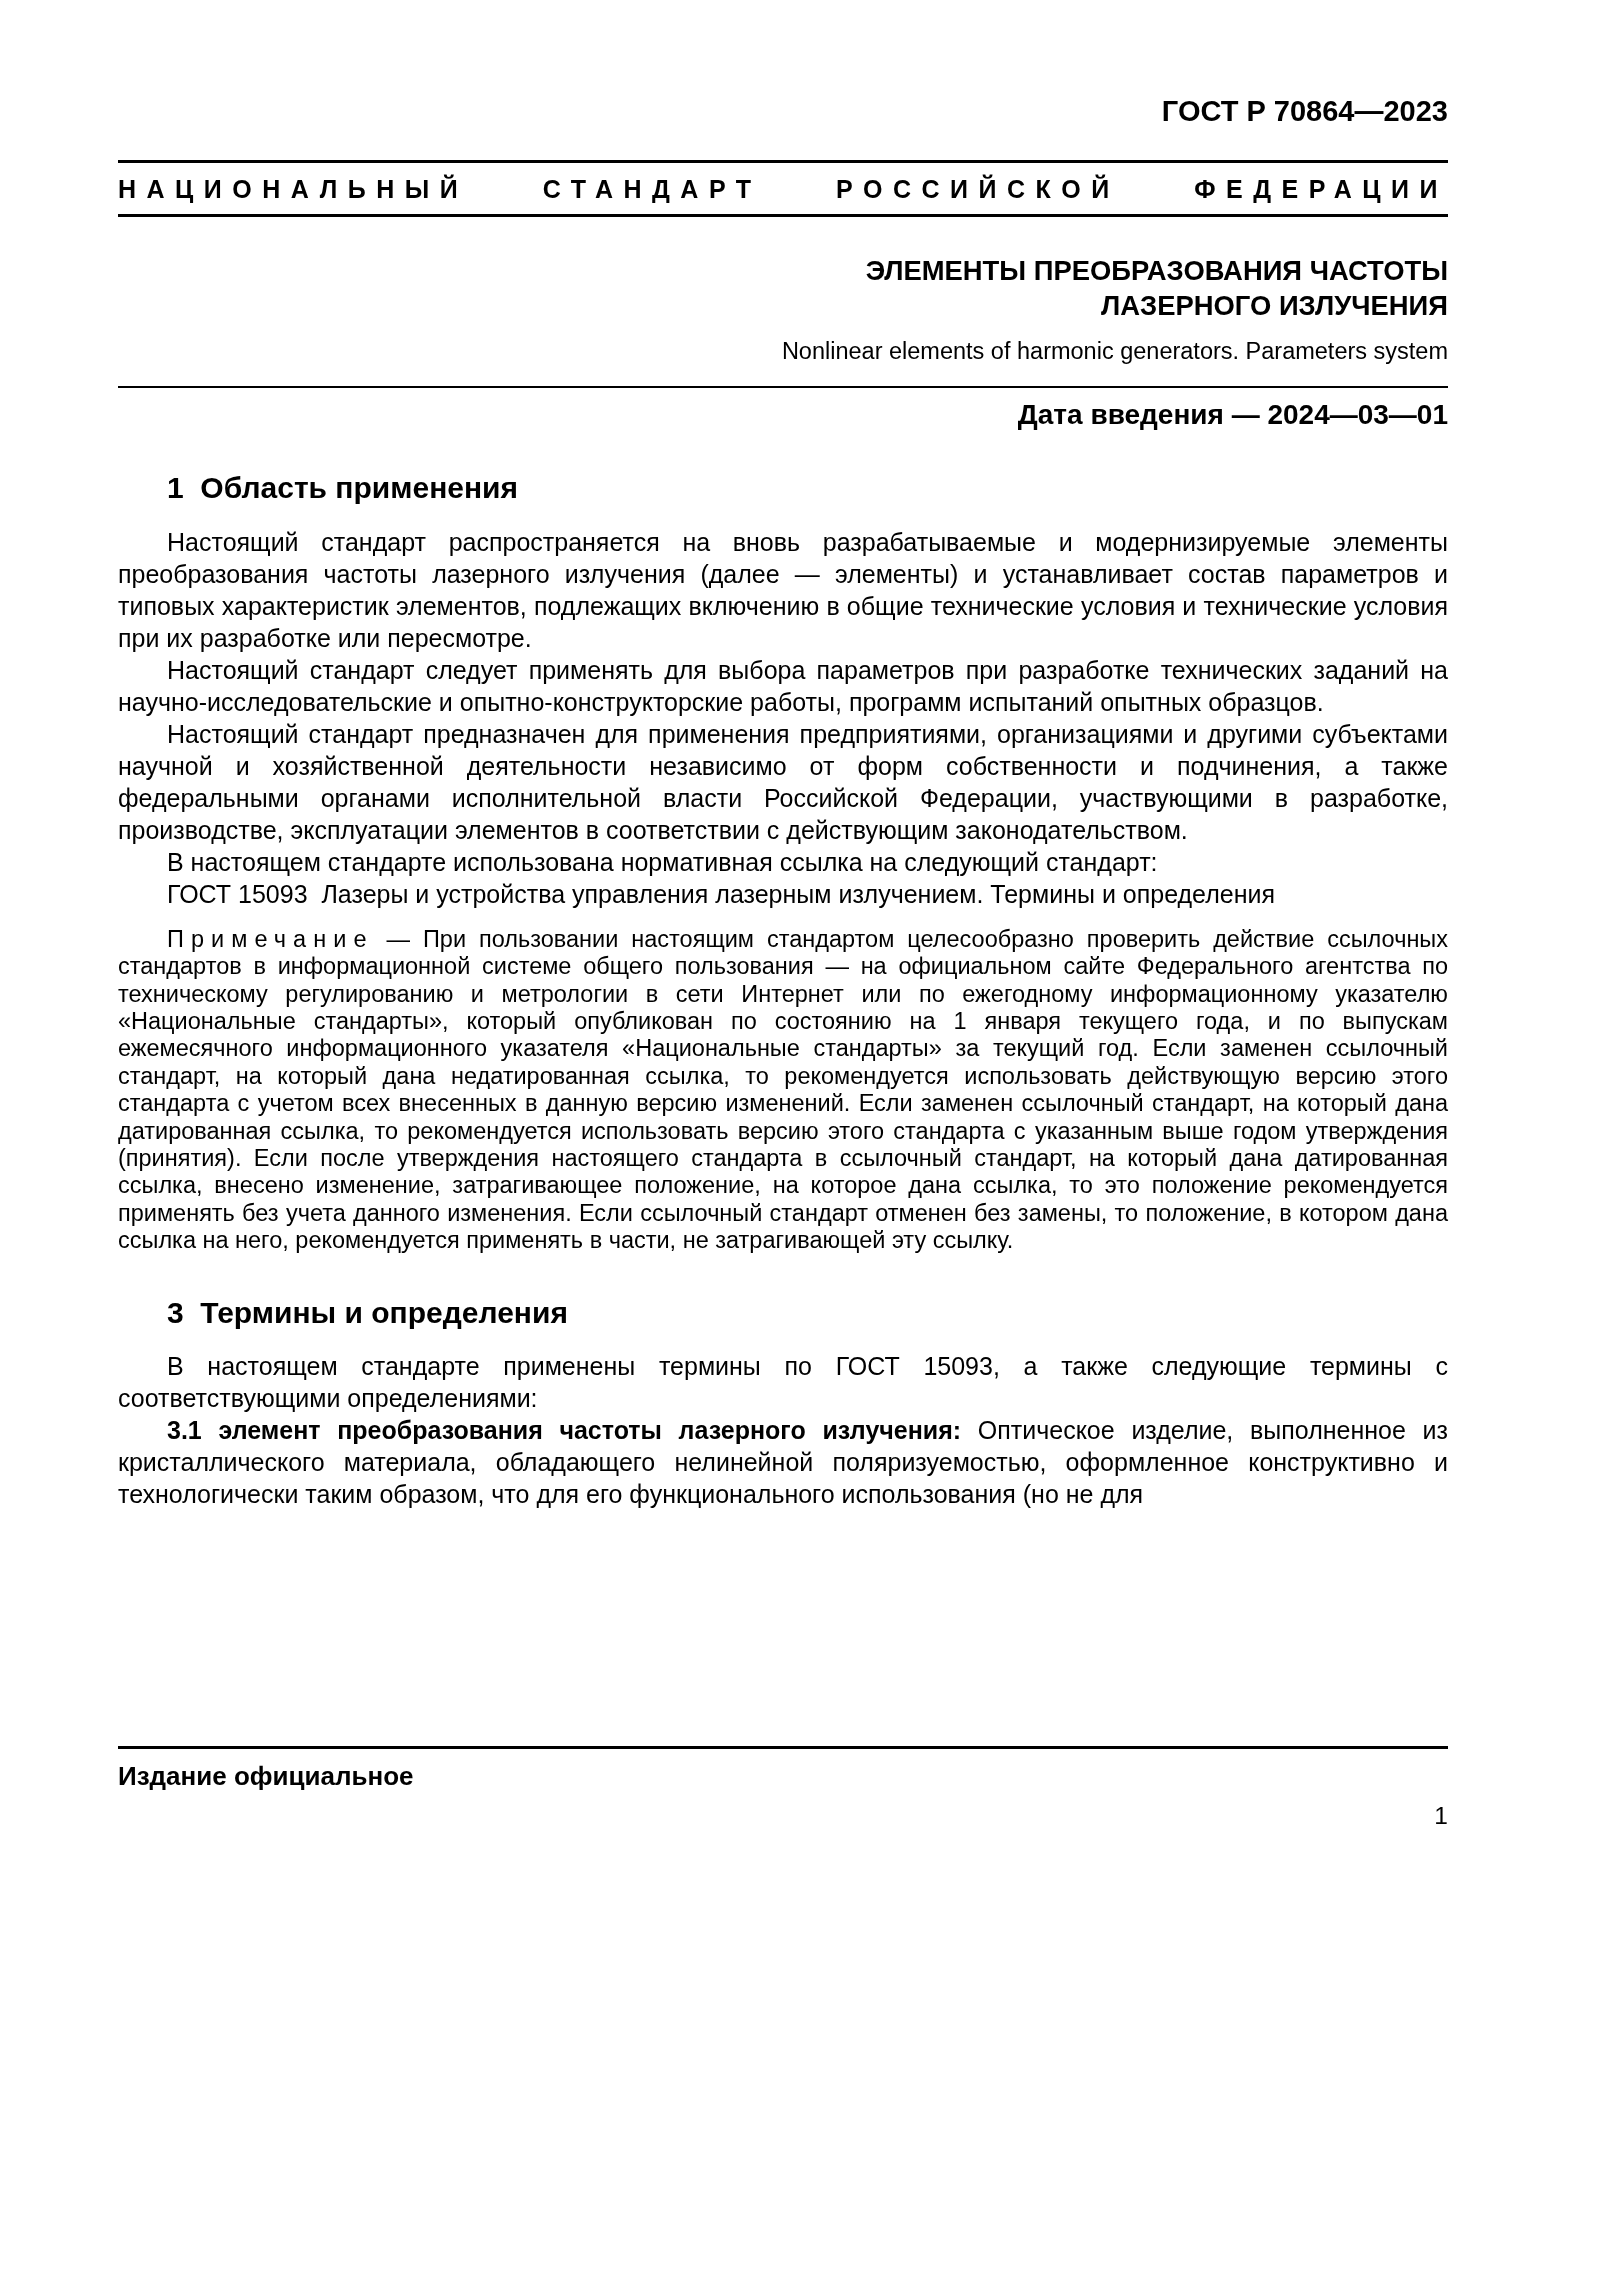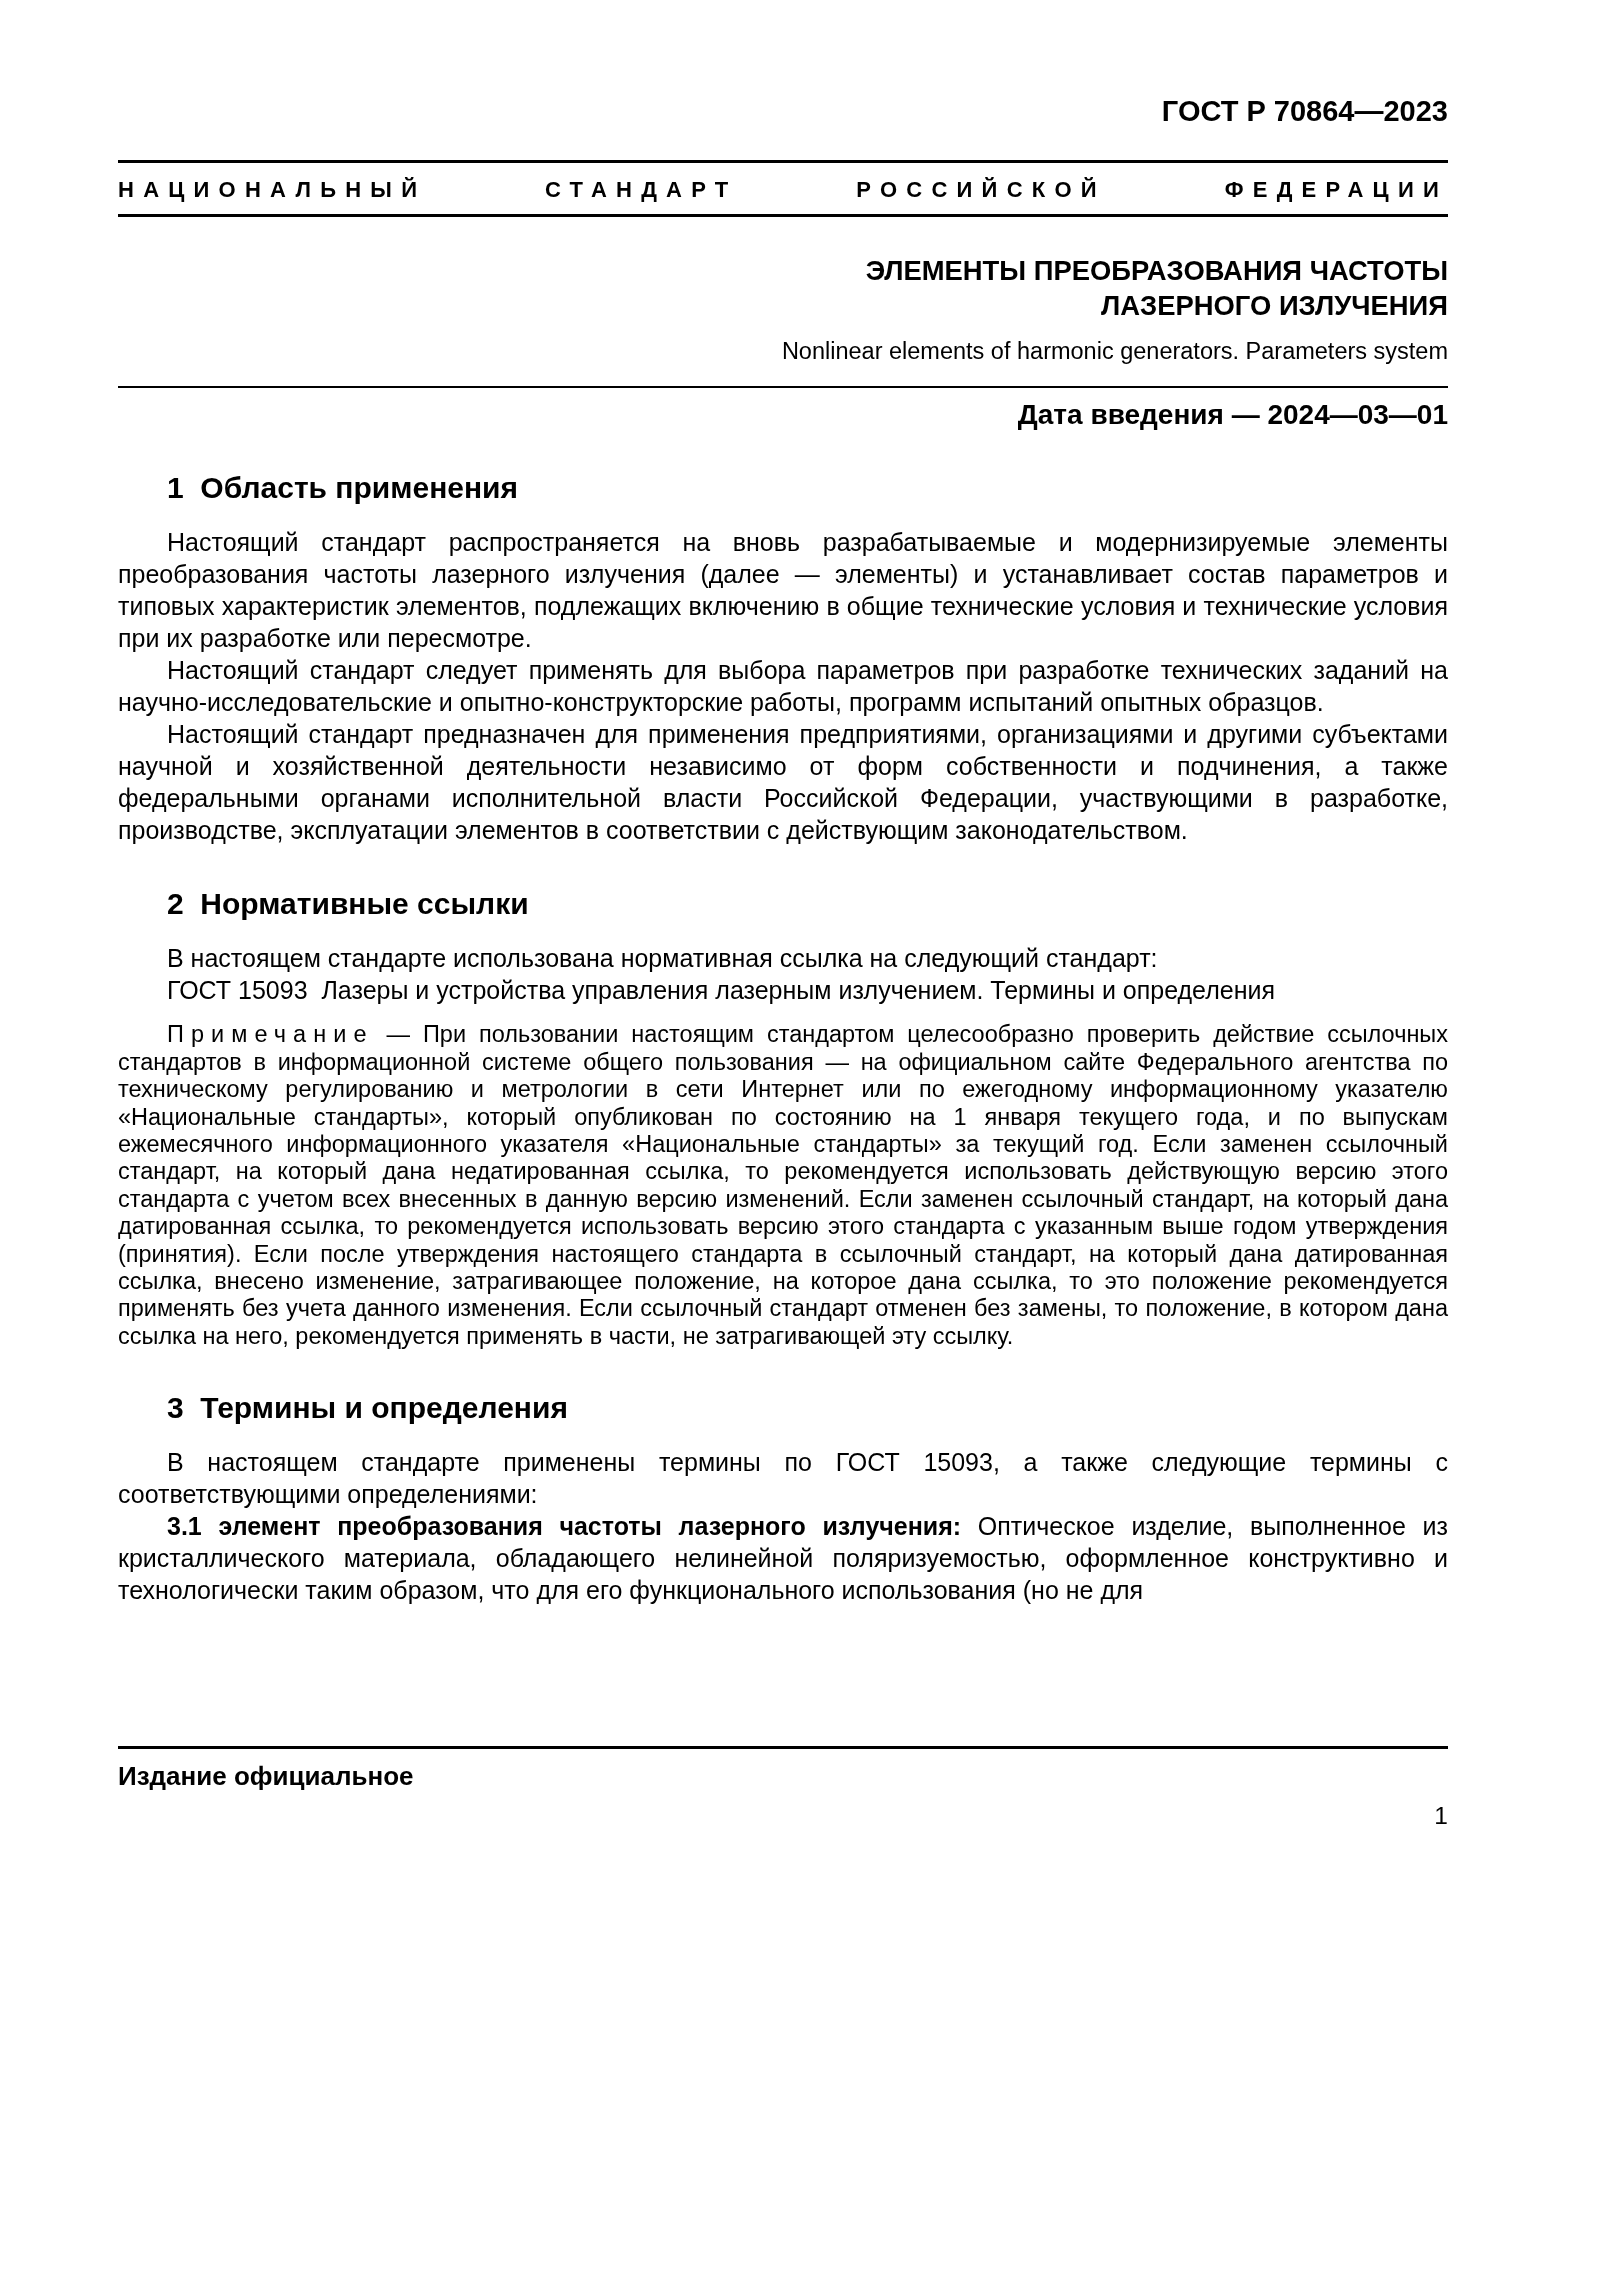--- a/index.html
+++ b/index.html
@@ -22,21 +22,21 @@
     font-weight: bold;
     font-size: 29px;
     line-height: 35px;
   }
 
   .federation-banner { margin-top: 31px; }
   .rule { height: 2.9px; background: #000; }
   .rule-thin { height: 2px; }
   .federation-title {
     font-weight: bold;
-    font-size: 22px;
+    font-size: 25px;
     line-height: 33px;
     padding: 9.8px 0 8.8px 0;
     letter-spacing: 0.42em;
     text-align: justify;
     text-align-last: justify;
   }
 
   .title-block { text-align: right; margin-top: 36px; }
   .doc-title {
     font-weight: bold;
@@ -136,21 +136,20 @@
 
     <div class="rule rule-thin divider"></div>
 
     <div class="effective-date">Дата введения — 2024—03—01</div>
 
     <h2 class="section-heading">1  Область применения</h2>
     <p class="para">Настоящий стандарт распространяется на вновь разрабатываемые и модернизируемые элементы преобразования частоты лазерного излучения (далее — элементы) и устанавливает состав параметров и типовых характеристик элементов, подлежащих включению в общие технические условия и технические условия при их разработке или пересмотре.</p>
     <p class="para">Настоящий стандарт следует применять для выбора параметров при разработке технических заданий на научно-исследовательские и опытно-конструкторские работы, программ испытаний опытных образцов.</p>
     <p class="para">Настоящий стандарт предназначен для применения предприятиями, организациями и другими субъектами научной и хозяйственной деятельности независимо от форм собственности и подчинения, а также федеральными органами исполнительной власти Российской Федерации, участвующими в разработке, производстве, эксплуатации элементов в соответствии с действующим законодательством.</p>
 
-    <h2 class="section-heading">2  Нормативные ссылки</h2>
     <p class="para">В настоящем стандарте использована нормативная ссылка на следующий стандарт:</p>
     <p class="para one-line">ГОСТ 15093  Лазеры и устройства управления лазерным излучением. Термины и определения</p>
     <p class="note"><span class="note-label">Примечание</span> <span>— При пользовании настоящим стандартом целесообразно проверить действие ссылочных стандартов в информационной системе общего пользования — на официальном сайте Федерального агентства по техническому регулированию и метрологии в сети Интернет или по ежегодному информационному указателю «Национальные стандарты», который опубликован по состоянию на 1 января текущего года, и по выпускам ежемесячного информационного указателя «Национальные стандарты» за текущий год. Если заменен ссылочный стандарт, на который дана недатированная ссылка, то рекомендуется использовать действующую версию этого стандарта с учетом всех внесенных в данную версию изменений. Если заменен ссылочный стандарт, на который дана датированная ссылка, то рекомендуется использовать версию этого стандарта с указанным выше годом утверждения (принятия). Если после утверждения настоящего стандарта в ссылочный стандарт, на который дана датированная ссылка, внесено изменение, затрагивающее положение, на которое дана ссылка, то это положение рекомендуется применять без учета данного изменения. Если ссылочный стандарт отменен без замены, то положение, в котором дана ссылка на него, рекомендуется применять в части, не затрагивающей эту ссылку.</span></p>
 
     <h2 class="section-heading">3  Термины и определения</h2>
     <p class="para">В настоящем стандарте применены термины по ГОСТ 15093, а также следующие термины с соответствующими определениями:</p>
     <p class="para"><span class="bold">3.1 элемент преобразования частоты лазерного излучения:</span> <span>Оптическое изделие, выполненное из кристаллического материала, обладающего нелинейной поляризуемостью, оформленное конструктивно и технологически таким образом, что для его функционального использования (но не для</span></p>
 
   </div>
 

